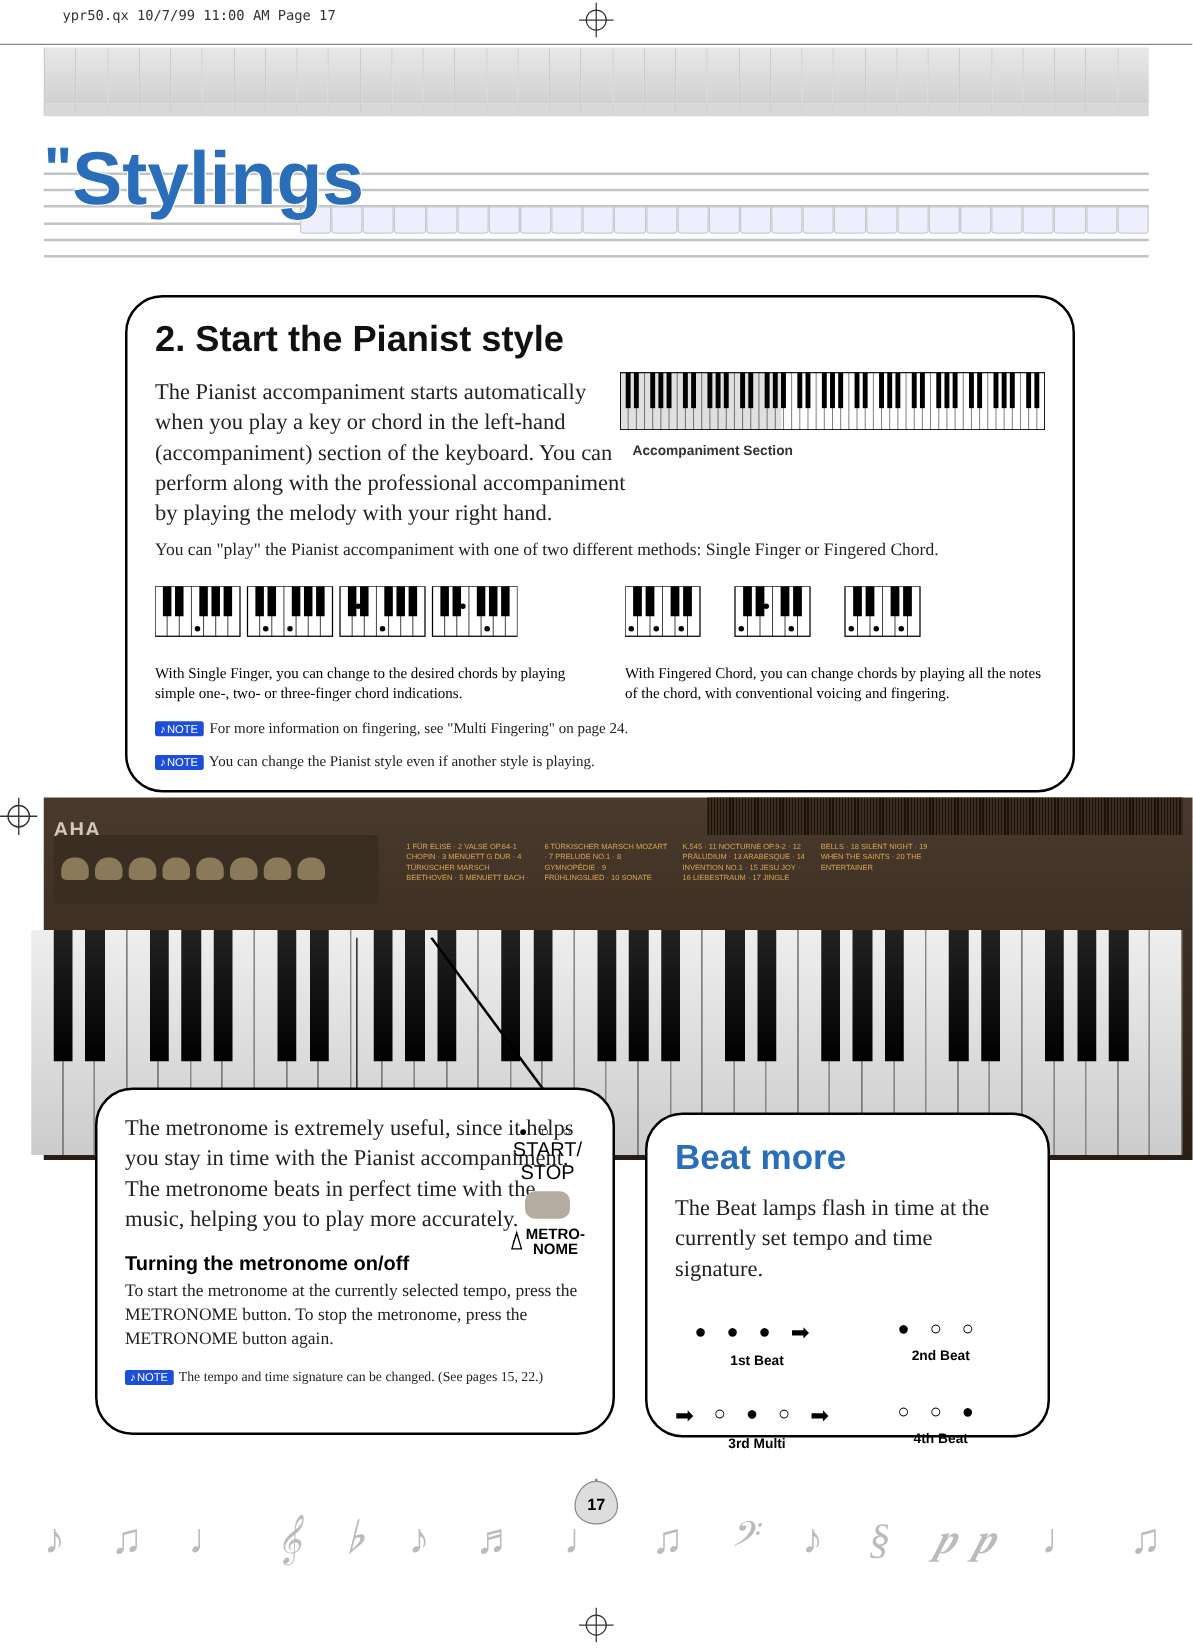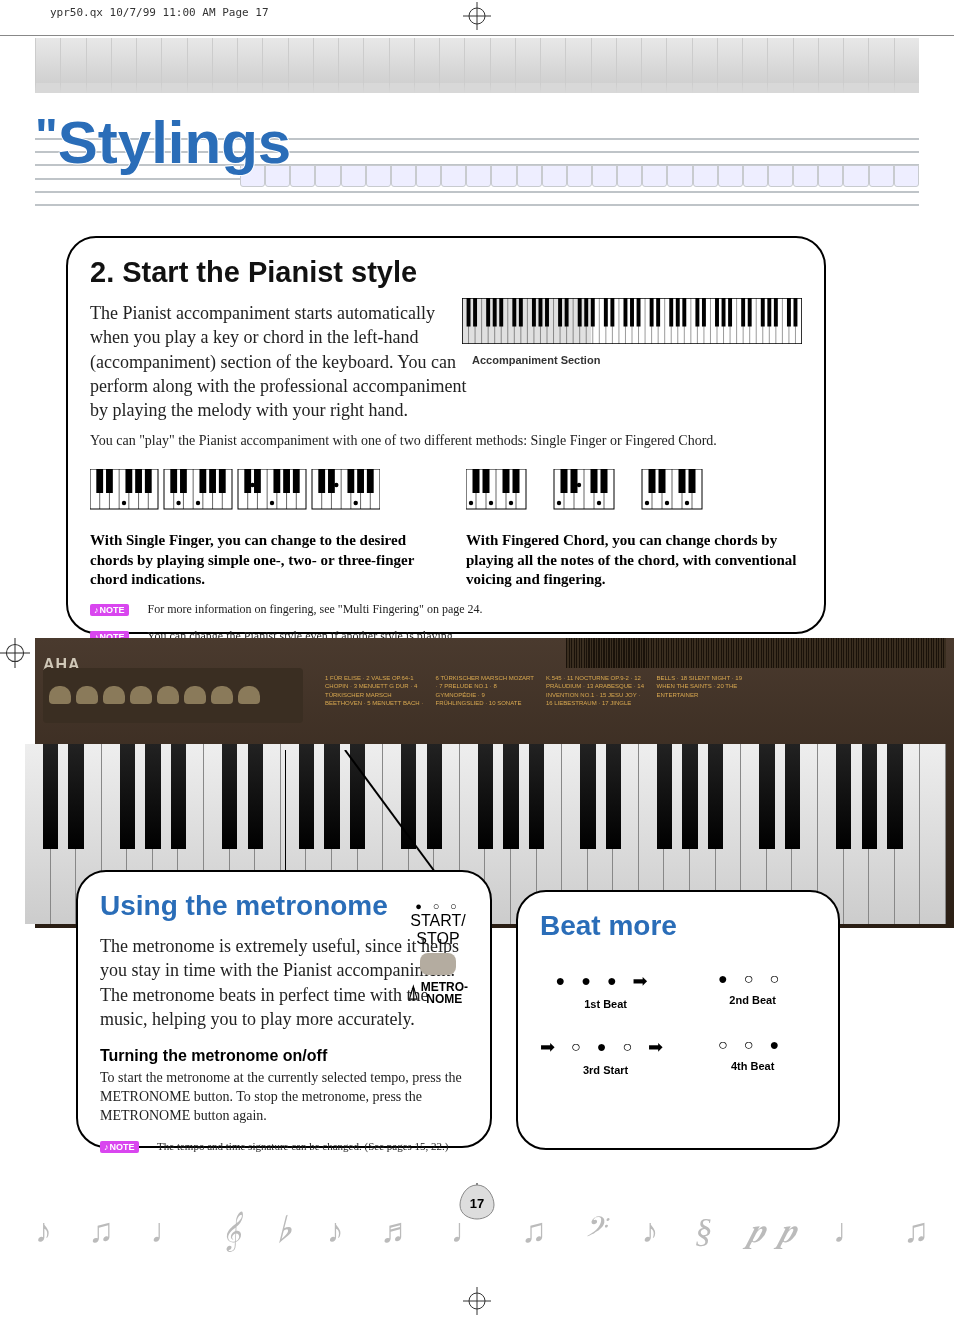--- a/index.html
+++ b/index.html
@@ -92,21 +92,21 @@
   
   .panel {
     position: absolute;
     border: 2px solid #000;
     border-radius: 30px;
     background: #fff;
     padding: 18px 22px;
   }
   .panel-main {
     top: 236px;
-    left: 66px;
+    left: 100px;
     width: 760px;
     height: 398px;
   }
   .panel h2 {
     font-family: "Futura", "Arial", sans-serif;
     font-weight: 800;
     font-size: 29px;
     color: #111;
     margin-bottom: 12px;
   }
@@ -143,42 +143,42 @@
     margin-left: 10px;
   }
   .fingering-row {
     display: flex;
     gap: 40px;
     margin-top: 18px;
   }
   .fingering-col { flex: 1; }
   .mini-kb-row { display: flex; gap: 6px; margin-bottom: 20px; }
   .caption {
-    font-size: 15px;
-    font-weight: 700;
+    font-size: 12px;
+    font-weight: 400;
     font-family: "Times New Roman", serif;
     line-height: 1.3;
     color: #000;
   }
   .note-line {
     font-size: 12px;
     font-family: "Times New Roman", serif;
     color: #222;
     margin-top: 12px;
   }
   .note-badge {
     display: inline-block;
-    background: #d946ef;
+    background: #1d4ed8;
     color: #fff;
     font-family: Arial, sans-serif;
     font-size: 9px;
-    font-weight: 700;
+    font-weight: 400;
     padding: 1px 4px;
     border-radius: 2px;
-    margin-right: 16px;
+    margin-right: 2px;
     vertical-align: middle;
   }
   .note-badge::before {
     content: "♪";
     font-size: 9px;
     margin-right: 1px;
   }
 
   
   .photo {
@@ -862,21 +862,20 @@
       </div>
   </div>
 </div>
 
 <svg class="callout-line" width="200" height="160">
   <line x1="0" y1="0" x2="0" y2="122" stroke="#000" stroke-width="2"></line>
   <line x1="60" y1="0" x2="150" y2="122" stroke="#000" stroke-width="2"></line>
 </svg>
 
 <div class="panel panel-metro">
-  <h2>Using the metronome</h2>
   <div class="metro-btn-ill">
     <div class="dots">●&nbsp;○&nbsp;○</div>
     <div class="label" style="white-space:pre-line">START/
 STOP</div>
     <div class="button-shape"></div>
     <div class="metro-label">
       <svg width="14" height="20" viewBox="0 0 14 20">
         <path d="M7 1 L12 18 H2 Z" fill="none" stroke="#000" stroke-width="1.4"></path>
         <line x1="7" y1="3" x2="3" y2="12" stroke="#000" stroke-width="1"></line>
       </svg>
@@ -888,20 +887,21 @@
   <h3>Turning the metronome on/off</h3>
   <p class="sub">To start the metronome at the currently selected tempo, press the METRONOME button.  To stop the metronome, press the METRONOME button again.</p>
   <p class="note-line" style="margin-top:14px;font-size:11px;">
     <span class="note-badge">NOTE</span>
     <span>The tempo and time signature can be changed.  (See pages 15, 22.)</span>
   </p>
 </div>
 
 <div class="panel panel-beat">
   <h2>Beat more</h2>
+  <p class="body">The Beat lamps flash in time at the currently set tempo and time signature.</p>
   <div class="beat-grid">
     <div class="beat-item">
       <div class="lamps">
           <span>●</span>
           <span>●</span>
           <span>●</span>
           <span class="arrow">➡</span>
         </div>
       <div class="label">1st Beat</div>
     </div>
@@ -914,21 +914,21 @@
       <div class="label">2nd Beat</div>
     </div>
     <div class="beat-item">
       <div class="lamps">
           <span class="arrow">➡</span>
           <span>○</span>
           <span>●</span>
           <span>○</span>
           <span class="arrow">➡</span>
         </div>
-      <div class="label">3rd Start</div>
+      <div class="label">3rd Multi</div>
     </div>
     <div class="beat-item">
       <div class="lamps">
           <span>○</span>
           <span>○</span>
           <span>●</span>
         </div>
       <div class="label">4th Beat</div>
     </div>
   </div>

